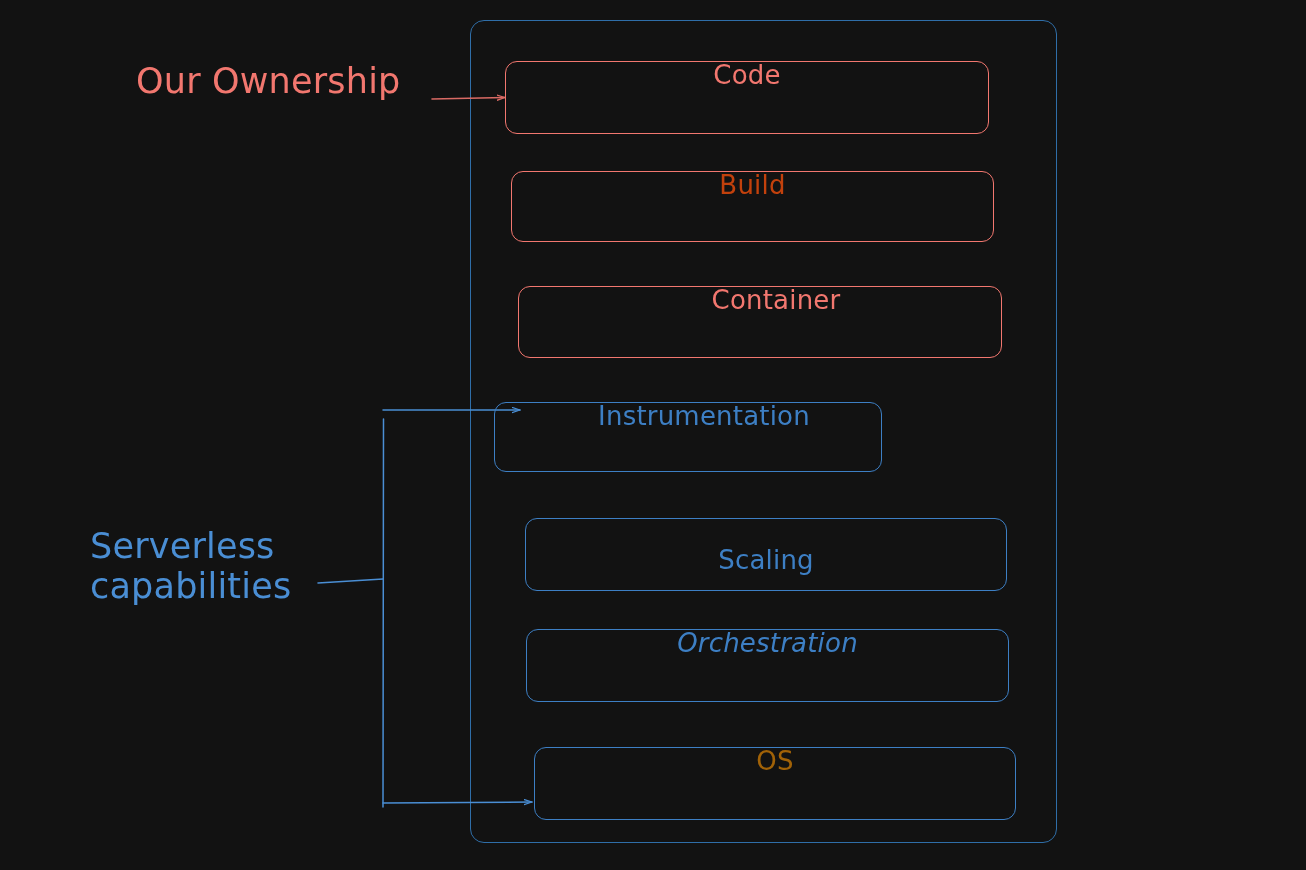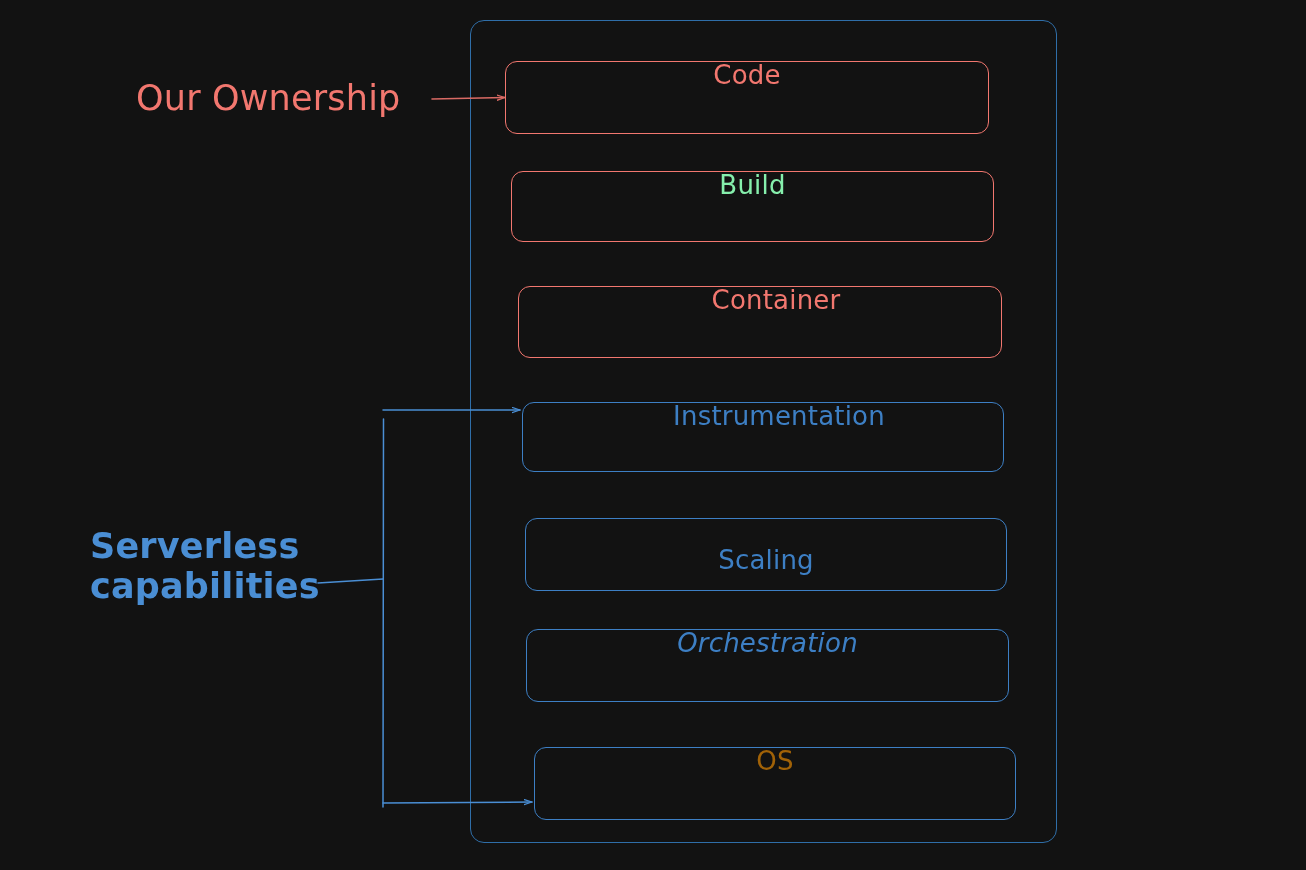--- a/index.html
+++ b/index.html
@@ -51,29 +51,28 @@
   .side-label {
     position: absolute;
     font-size: 35px;
     line-height: 1.15;
     letter-spacing: 0.2px;
     white-space: pre-line;
     user-select: none;
   }
   #ownership-label {
     left: 136px;
-    top: 78px;
+    top: 61px;
     font-size: 35px;
     text-align: center;
   }
   #serverless-label {
     left: 90px;
     top: 526px;
     font-size: 35px;
-    font-weight: bold;
   }
   .container-outline {
     position: absolute;
     left: 470px;
     top: 20px;
     width: 587px;
     height: 823px;
     box-sizing: border-box;
     border: 1.6px solid #2f6ea8;
     border-radius: 14px;
@@ -105,26 +104,26 @@
 
     <path d="M383,410 L520,410" stroke="#4a8ed4" stroke-width="1.5" fill="none" stroke-linecap="round" marker-end="url(#arrow-blue)"></path>
 
     <path d="M383,803 L532,802" stroke="#4a8ed4" stroke-width="1.5" fill="none" stroke-linecap="round" marker-end="url(#arrow-blue)"></path>
   </svg>
 
   <div class="layer-box" style="left: 505px; top: 61px; width: 484px; height: 73px; border-color: rgb(242, 119, 111);">
     <span class="layer-label" style="color: rgb(242, 119, 111);">Code</span>
   </div>
   <div class="layer-box" style="left: 511px; top: 171px; width: 483px; height: 71px; border-color: rgb(242, 119, 111);">
-    <span class="layer-label" style="color: #86efac;">Build</span>
+    <span class="layer-label" style="color: #c2410c;">Build</span>
   </div>
   <div class="layer-box" style="left: 518px; top: 286px; width: 484px; height: 72px; border-color: rgb(242, 119, 111);">
     <span class="layer-label" style="color: rgb(242, 119, 111); margin-left: 32px;">Container</span>
   </div>
-  <div class="layer-box" style="left: 522px; top: 402px; width: 482px; height: 70px; border-color: rgb(61, 127, 196); padding-left: 32px;">
+  <div class="layer-box" style="left: 494px; top: 402px; width: 388px; height: 70px; border-color: rgb(61, 127, 196); padding-left: 32px;">
     <span class="layer-label" style="color: rgb(61, 127, 196);">Instrumentation</span>
   </div>
   <div class="layer-box" style="left: 525px; top: 518px; width: 482px; height: 73px; border-color: rgb(61, 127, 196);">
     <span class="layer-label" style="color: rgb(61, 127, 196); margin-top: 28px;">Scaling</span>
   </div>
   <div class="layer-box" style="left: 526px; top: 629px; width: 483px; height: 73px; border-color: rgb(61, 127, 196); font-style: italic;">
     <span class="layer-label" style="color: rgb(61, 127, 196);">Orchestration</span>
   </div>
   <div class="layer-box" style="left: 534px; top: 747px; width: 482px; height: 73px; border-color: rgb(61, 127, 196);">
     <span class="layer-label" style="color: #a16207;">OS</span>

